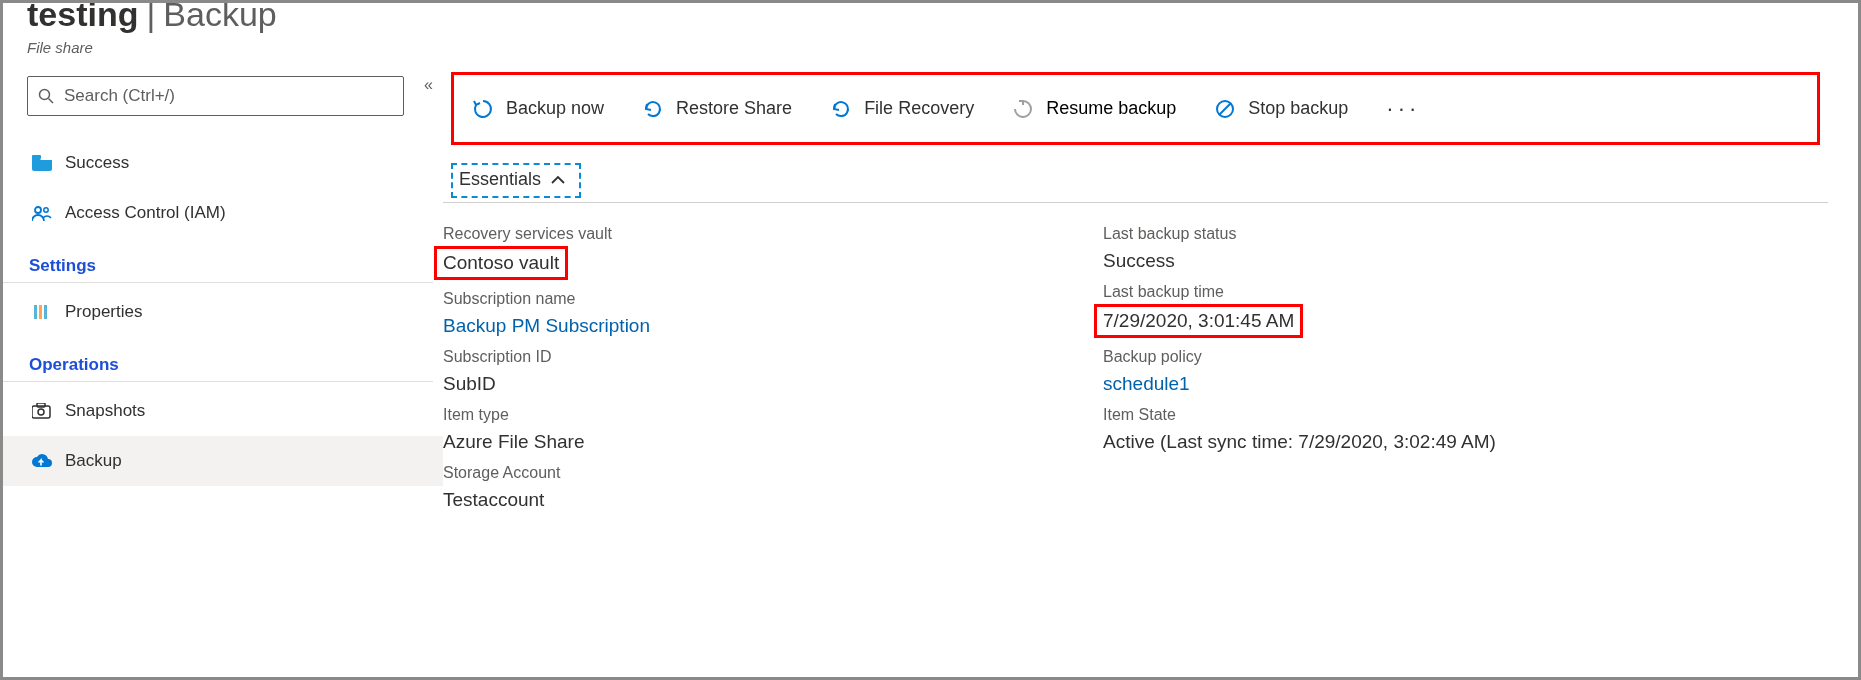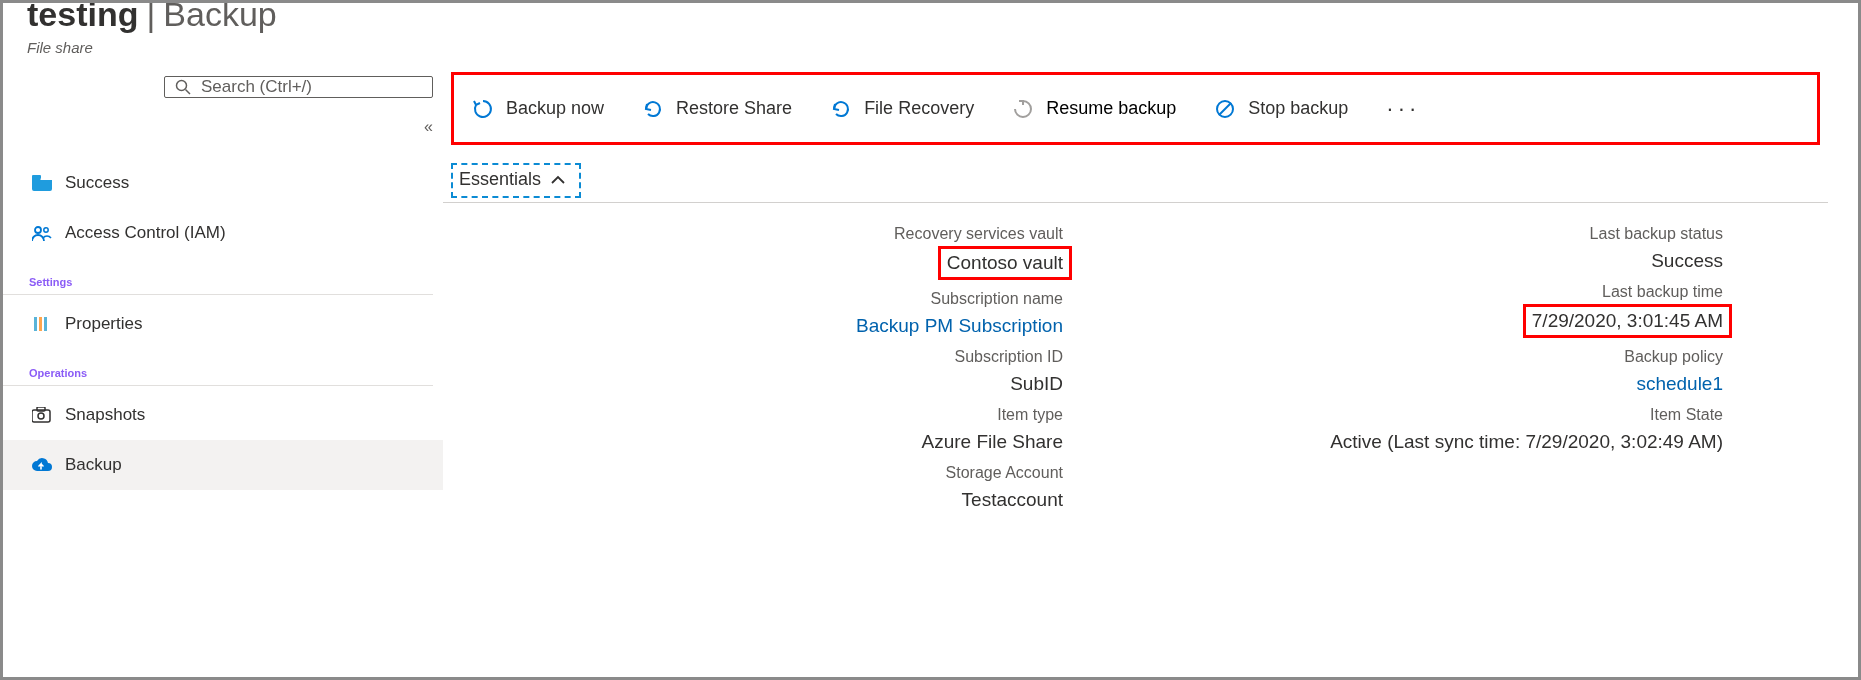--- a/index.html
+++ b/index.html
@@ -41,24 +41,23 @@
       height: calc(100% - 80px);
     }
     .sidebar {
       width: 440px;
       padding-left: 24px;
       padding-right: 10px;
       flex-shrink: 0;
     }
     .search-row {
       display: flex;
-      align-items: flex-end;
+      align-items: flex-start;
       gap: 20px;
       margin-bottom: 22px;
-      flex-direction: column;
     }
     .search-wrap {
       flex: 1;
       position: relative;
       border: 1px solid #605e5c;
       border-radius: 2px;
       height: 40px;
       display: flex;
       align-items: center;
       padding: 0 10px;
@@ -93,23 +92,23 @@
       margin-left: -24px;
       padding-left: 28px;
       margin-right: -10px;
     }
     .nav-item .icon-holder {
       width: 22px;
       display: flex;
       justify-content: center;
     }
     .section-header {
-      font-size: 11px;
+      font-size: 17px;
       font-weight: 600;
-      color: #8b5cf6;
+      color: #1d4ed8;
       margin-top: 18px;
       margin-bottom: 6px;
       padding-left: 2px;
     }
     .divider {
       border: none;
       border-bottom: 1px solid #e1dfdd;
       margin: 4px 0 4px -24px;
     }
     .main {
@@ -158,21 +157,21 @@
       border: none;
       border-bottom: 1px solid #d2d0ce;
       margin-top: 4px;
     }
     .properties {
       display: flex;
       gap: 40px;
       margin-top: 18px;
       padding-bottom: 80px;
     }
-    .column { flex: 1; max-width: 620px; text-align: right; }
+    .column { flex: 1; max-width: 620px; }
     .prop { margin-bottom: 4px; }
     .prop-label {
       font-size: 16px;
       color: #605e5c;
       line-height: 1.6;
     }
     .prop-value {
       font-size: 19px;
       color: #323130;
       line-height: 1.5;

